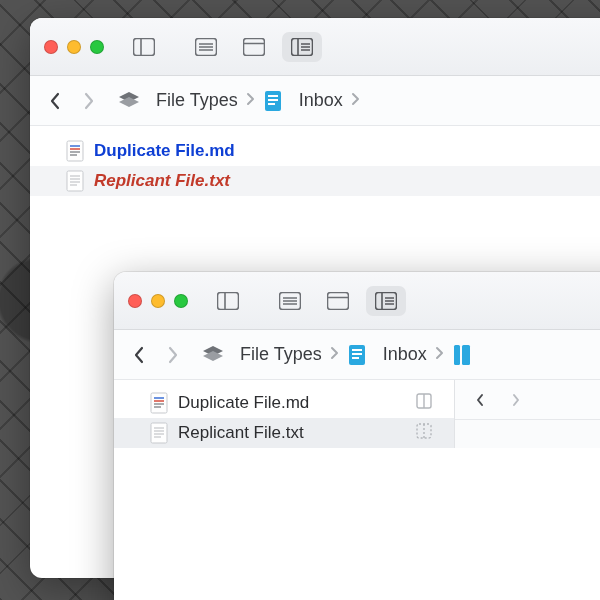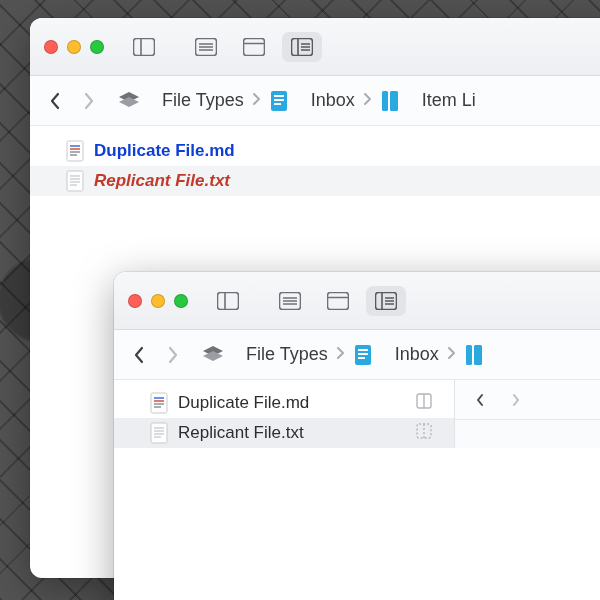--- a/index.html
+++ b/index.html
@@ -64,21 +64,21 @@
     gap: 4px;
     font-size: 18px;
     color: #3a3c40;
   }
   .nav-arrows { display: flex; gap: 4px; margin-right: 6px; }
   .nav-btn {
     width: 30px; height: 34px; display: flex; align-items: center; justify-content: center;
     color: #555; font-size: 22px;
   }
   .nav-btn.disabled { color: #b9bcc1; }
-  .crumb { display: flex; align-items: center; gap: 22px; padding: 2px 4px; justify-content: center; }
+  .crumb { display: flex; align-items: center; gap: 16px; padding: 2px 4px; justify-content: center; }
   .stack-icon svg, .doc-icon svg { display: block; }
 
   .content {
     padding: 10px 0 0 0;
     background: #fff;
   }
   .row {
     display: flex; align-items: center;
     height: 30px;
     padding: 0 18px 0 36px;
@@ -198,29 +198,20 @@
             <rect x="5" y="13" width="7" height="2" fill="#fff"></rect>
           </svg>
       </span>
       <span>Inbox</span>
     </div>
     <span class="sep">
       <svg width="9" height="14" viewBox="0 0 9 14">
           <polyline points="2,2 7,7 2,12" fill="none" stroke="#a8abb0" stroke-width="2" stroke-linecap="round" stroke-linejoin="round"></polyline>
         </svg>
     </span>
-    <div class="crumb">
-      <span class="doc-icon">
-        <svg width="20" height="22" viewBox="0 0 20 22">
-            <rect x="2" y="1" width="6" height="20" rx="1.5" fill="#2aa8e0"></rect>
-            <rect x="10" y="1" width="8" height="20" rx="1.5" fill="#2aa8e0"></rect>
-          </svg>
-      </span>
-      <span>Item Li</span>
-    </div>
   </div>
 
   <div class="content">
     <div class="row">
       <span class="file-icon">
         <svg width="18" height="22" viewBox="0 0 18 22">
             <rect x="1" y="1" width="16" height="20" rx="1.5" fill="#fefefe" stroke="#c7c9cd"></rect>
             <line x1="4" y1="6" x2="14" y2="6" stroke="#3b6fd6" stroke-width="1.3"></line>
             <line x1="4" y1="9" x2="14" y2="9" stroke="#d64b3b" stroke-width="1.3"></line>
             <line x1="4" y1="12" x2="14" y2="12" stroke="#8e9094" stroke-width="1.3"></line>

